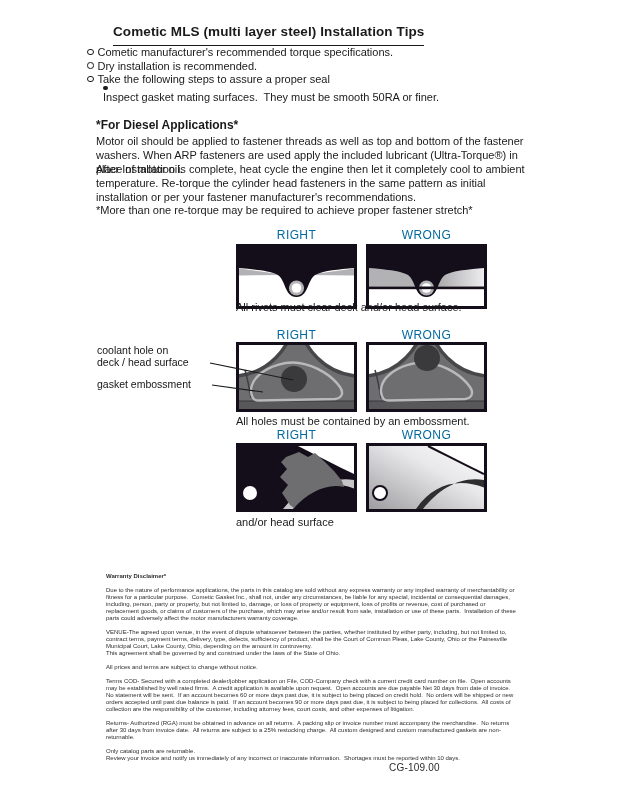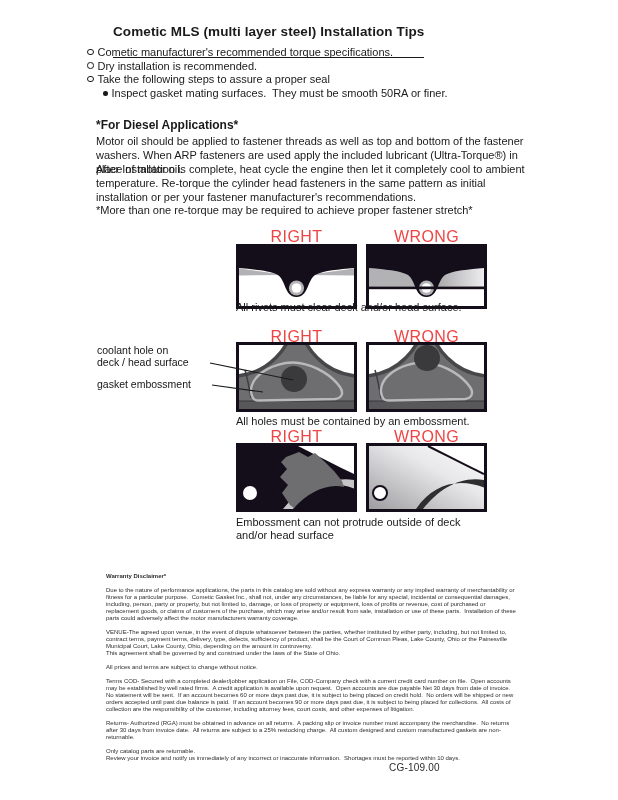--- a/index.html
+++ b/index.html
@@ -6,43 +6,43 @@
   .page{
     position:relative;width:618px;height:800px;background:#ffffff;overflow:hidden;
     font-family:"Liberation Sans",sans-serif;color:#1a1a1a;
   }
   .abs{position:absolute;}
   .pre{white-space:pre-wrap;}
 
   
   .doc-title{
     left:113px;top:24px;font-size:13.5px;font-weight:bold;
-    border-bottom:1.6px solid #1a1a1a;padding-bottom:18px;letter-spacing:.1px;
+    border-bottom:1.6px solid #1a1a1a;padding-bottom:6px;letter-spacing:.1px;
   }
   .intro-list{left:87px;top:46px;font-size:11px;line-height:13.5px;width:470px;}
   .b-row{display:flex;align-items:baseline;}
   .o-dot{
     width:4.5px;height:4.5px;border:1px solid #1a1a1a;border-radius:50%;
     display:inline-block;margin-right:4px;flex:0 0 auto;position:relative;top:-1px;
   }
   .f-dot{
     width:4.5px;height:4.5px;background:#1a1a1a;border-radius:50%;
     display:inline-block;margin-right:4px;flex:0 0 auto;position:relative;top:-1px;
   }
-  .sub{margin-left:16px;}
+  .sub{margin-left:16px;flex-direction:column;}
 
   
   .diesel-head{left:96px;top:118px;font-size:12px;font-weight:bold;}
   .para{left:96px;width:436px;font-size:11px;line-height:13.9px;}
   .p1{top:135px;}
   .p2{top:163px;}
   .note{top:204px;}
 
   
-  .fig-label{width:121px;text-align:center;font-size:16px;letter-spacing:.4px;color:#ef4444;}
+  .fig-label{width:121px;text-align:center;font-size:12px;letter-spacing:.4px;color:#0369a1;}
   .panel{width:121px;}
   .caption{left:236px;font-size:11px;line-height:13px;width:300px;}
   .anno{width:112px;font-size:10.5px;line-height:11.5px;color:#141414;}
   svg{display:block;}
 
   
   .fineprint{left:106px;top:573px;width:414px;font-size:6px;line-height:7px;color:#2e2e2e;}
   .fp-h{font-weight:bold;margin:0 0 7px 0;}
   .fp-p{margin:0 0 7px 0;}
   .fp-line{margin:0;}
@@ -211,21 +211,20 @@
         <rect x="3" y="3" width="115" height="63" fill="url(#gw3)"></rect>
         <path d="M62,3 C82,13 101,23 118,31 L118,3 Z" fill="#ffffff"></path>
         <path d="M62,3 C82,13 101,23 118,31" fill="none" stroke="#140d1a" stroke-width="2"></path>
         <path fill="#2e2e30" d="M118,37 C94,33 73,46 57,66 L50,66 C67,41 92,34.5 118,44.5 Z"></path>
         <circle cx="14" cy="50" r="7" fill="#ffffff" stroke="#140d1a" stroke-width="2"></circle>
       </g>
     </svg>
   </div>
 
   <div class="abs caption" style="top:516px">
-    <div class="pre">Embossment can not protrude outside of deck</div>
     <div class="pre">and/or head surface</div>
   </div>
 
   <div class="abs fineprint">
     <div class="fp-h pre">Warranty Disclaimer*</div>
     <div class="fp-p pre">Due to the nature of performance applications, the parts in this catalog are sold without any express warranty or any implied warranty of merchantability or fitness for a particular purpose.  Cometic Gasket Inc., shall not, under any circumstances, be liable for any special, incidental or consequential damages, including, person, party or property, but not limited to, damage, or loss of property or equipment, loss of profits or revenue, cost of purchased or replacement goods, or claims of customers of the purchase, which may arise and/or result from sale, installation or use of these parts.  Installation of these parts could adversely affect the motor manufacturers warranty coverage.</div>
     <div class="fp-group">
       <div class="fp-line pre">VENUE-The agreed upon venue, in the event of dispute whatsoever between the parties, whether instituted by either party, including, but not limited to, contract terms, payment terms, delivery, type, defects, sufficiency of product, shall be the Court of Common Pleas, Lake County, Ohio or the Painesville Municipal Court, Lake County, Ohio, depending on the amount in controversy.</div>
       <div class="fp-line pre">This agreement shall be governed by and construed under the laws of the State of Ohio.</div>
     </div>

